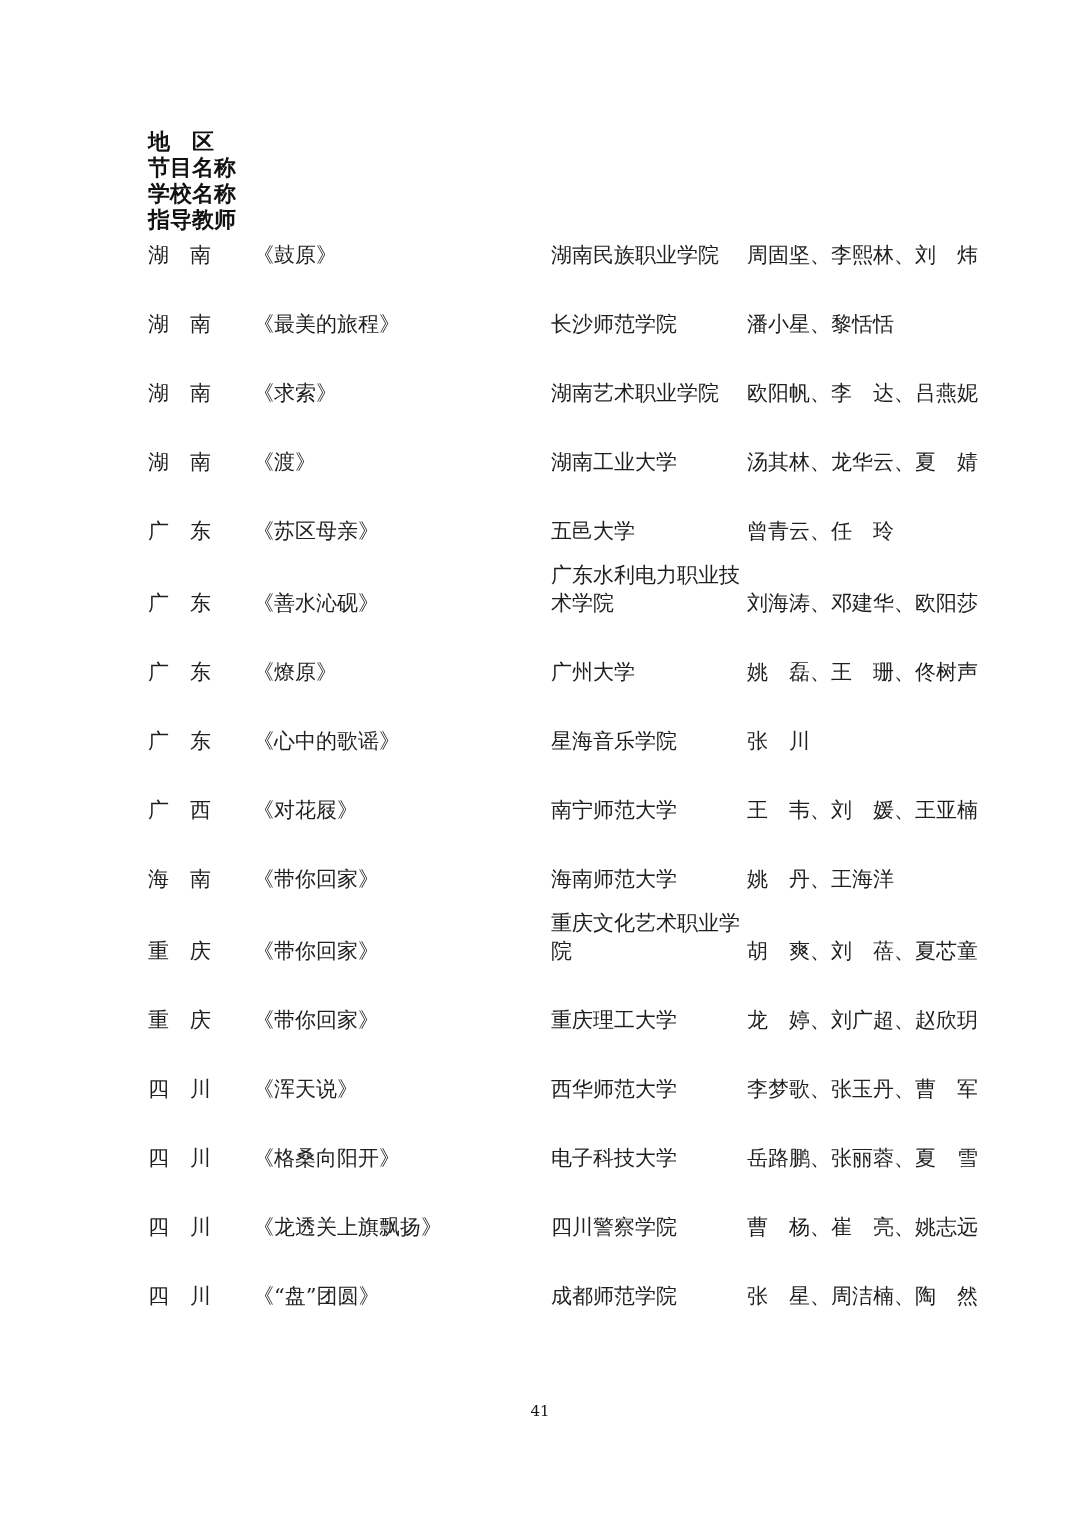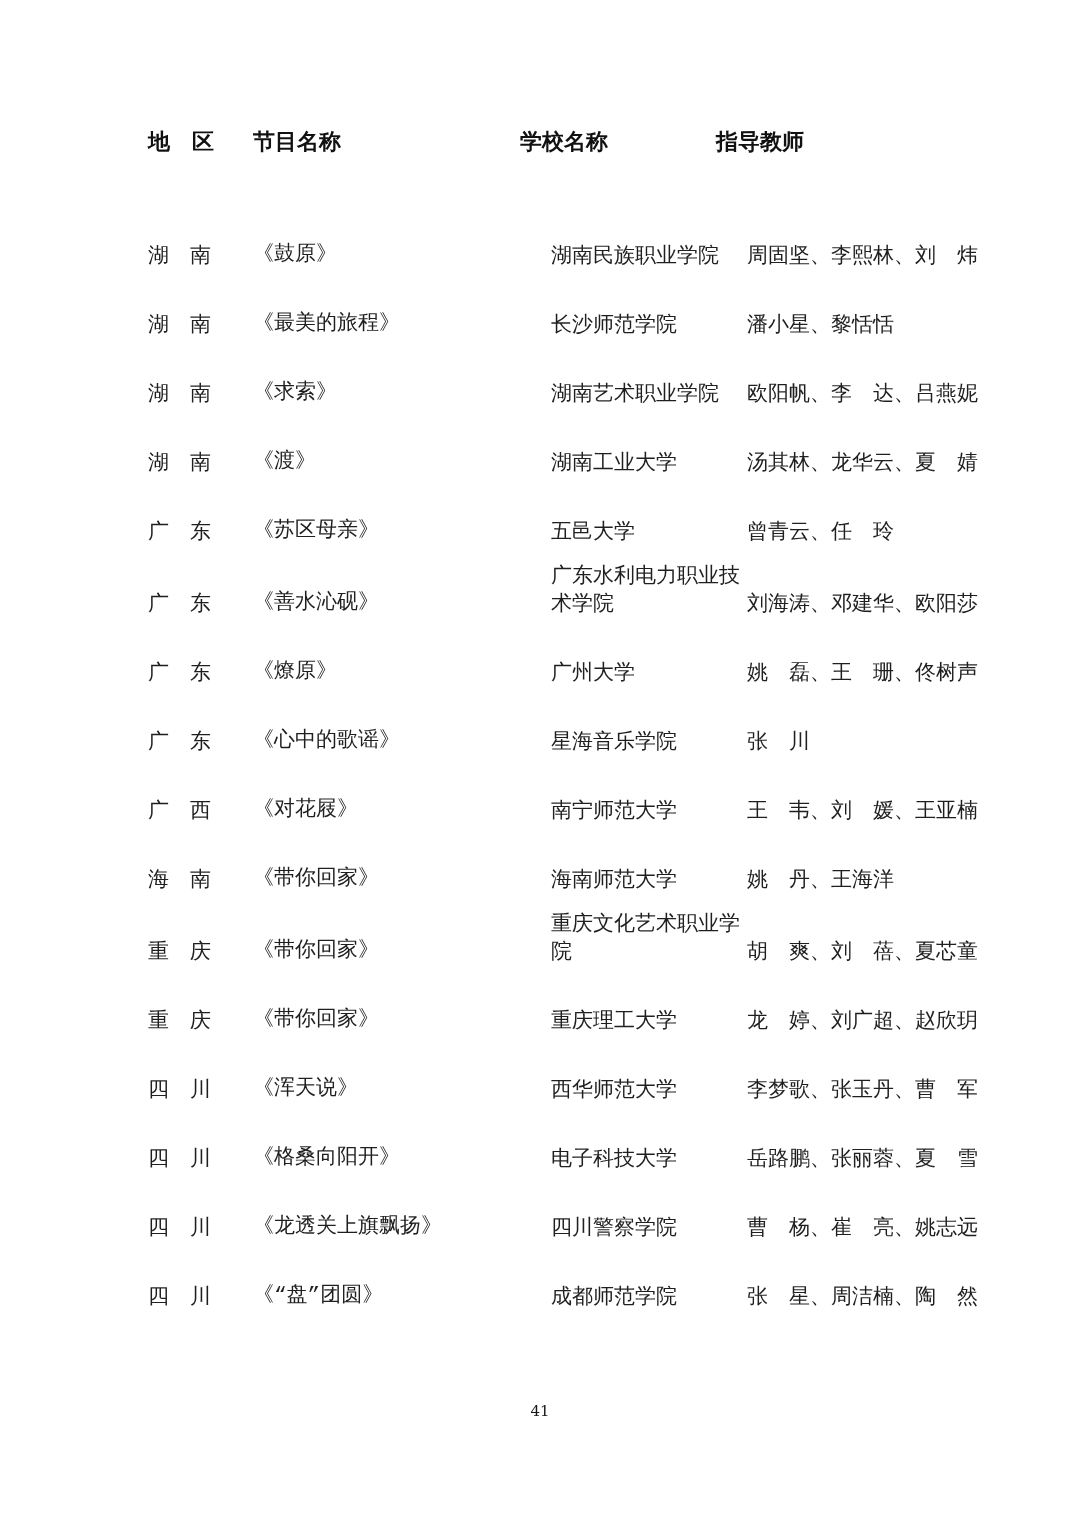--- a/index.html
+++ b/index.html
@@ -27,20 +27,21 @@
     left: 148px;
     right: 40px;
     display: flex;
     align-items: flex-start;
     font-family: "Liberation Sans", "DejaVu Sans", sans-serif;
     font-weight: bold;
     font-size: 22px;
     line-height: 26px;
     color: #111111;
     white-space: pre-wrap;
+    flex-direction: column;
   }
   .hdr-region  { width: 105px; }
   .hdr-program { width: 267px; }
   .hdr-school  { width: 196px; }
   .hdr-teachers{ flex: 1; }
 
   
   .table-rows {
     position: absolute;
     top: 200px;
@@ -53,21 +54,21 @@
     display: flex;
     align-items: flex-end;
     height: 69px;
     font-size: 21px;
     line-height: 28px;
     white-space: pre-wrap;
     color: #1f1f1f;
   }
   .table-row.tall { height: 72px; }
   .cell-region  { width: 105px; flex: none; }
-  .cell-program { width: 267px; flex: none; font-family: Liberation Mono, monospace; }
+  .cell-program { width: 267px; flex: none; }
   .cell-school  { width: 196px; flex: none; margin-left: 31px; }
   .cell-teachers{ flex: 1; }
 
   
   .page-number {
     position: absolute;
     top: 1402px;
     left: 0;
     width: 100%;
     text-align: center;

